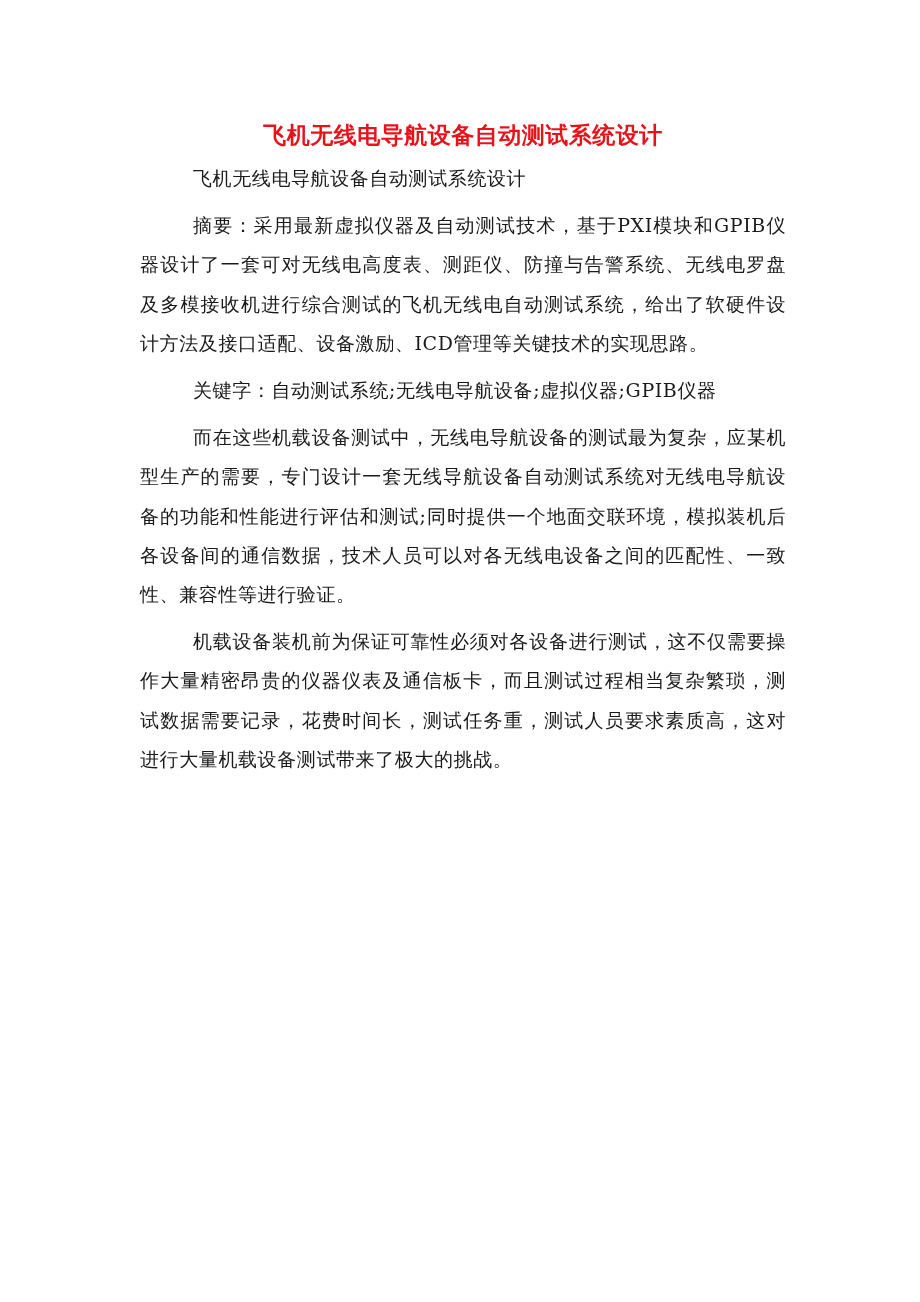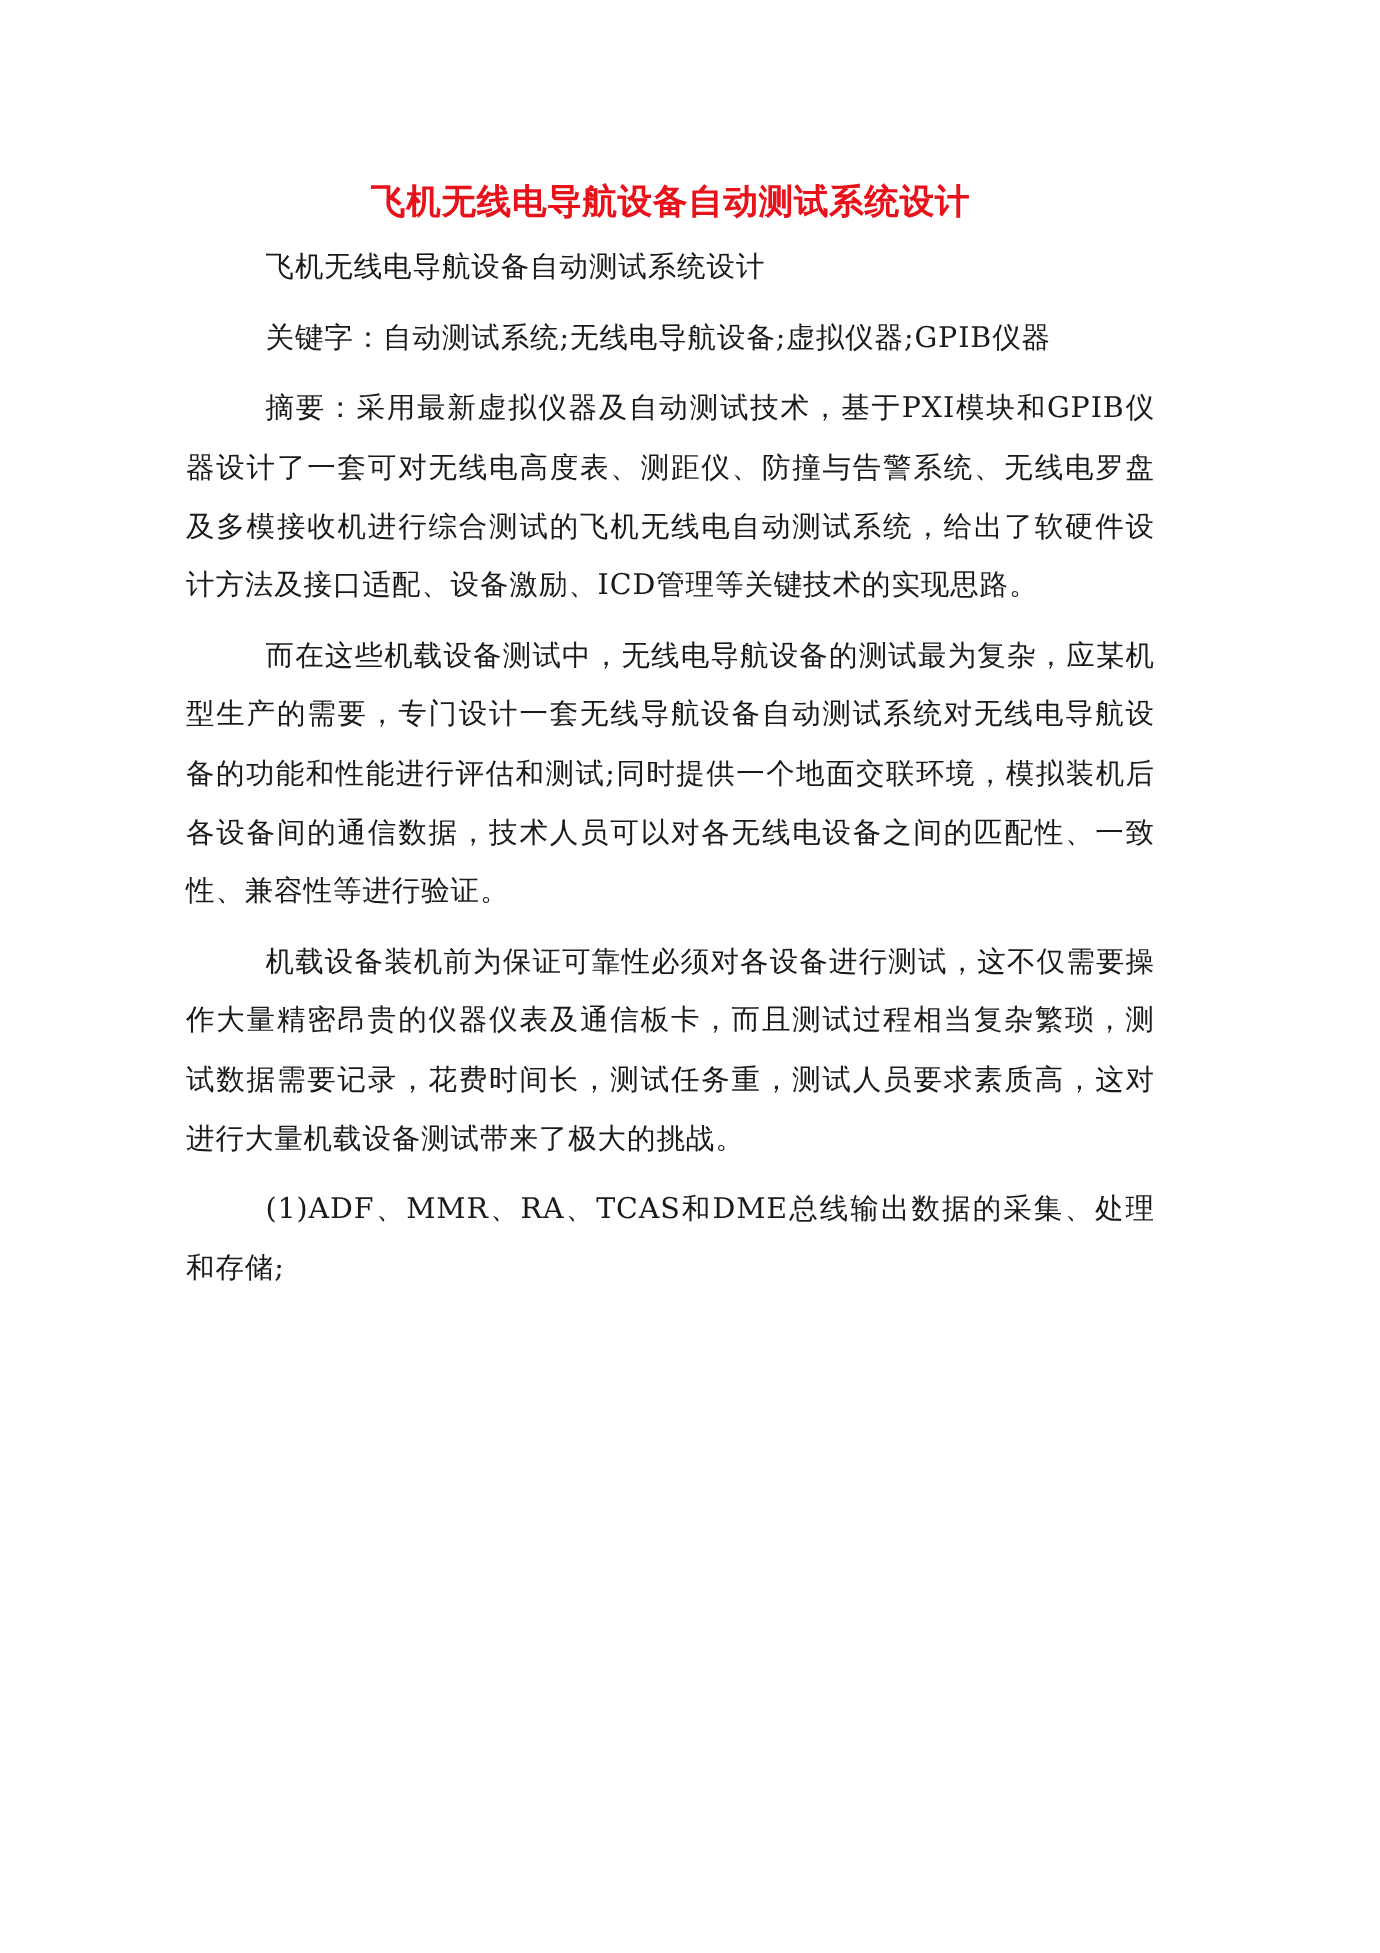--- a/index.html
+++ b/index.html
@@ -8,21 +8,21 @@
       background: #ffffff;
     }
     body {
       width: 920px;
       height: 1302px;
       position: relative;
       overflow: hidden;
     }
     .page {
       position: absolute;
-      left: 124px;
+      left: 140px;
       top: 115px;
       width: 646px;
       font-family: "DejaVu Serif", "Liberation Serif", serif;
       color: #1a1a1a;
     }
     .title {
       text-align: center;
       color: #e8121a;
       font-family: "DejaVu Sans", "Liberation Sans", sans-serif;
       font-weight: bold;
@@ -40,18 +40,17 @@
       text-align: justify;
       text-align-last: left;
     }
   </style>
 </head>
 <body>
 
 <div class="page">
   <h1 class="title">飞机无线电导航设备自动测试系统设计</h1>
   <p class="para">飞机无线电导航设备自动测试系统设计</p>
+  <p class="para">摘要：采用最新虚拟仪器及自动测试技术，基于PXI模块和GPIB仪器设计了一套可对无线电高度表、测距仪、防撞与告警系统、无线电罗盘及多模接收机进行综合测试的飞机无线电自动测试系统，给出了软硬件设计方法及接口适配、设备激励、ICD管理等关键技术的实现思路。</p>
   <p class="para">关键字：自动测试系统;无线电导航设备;虚拟仪器;GPIB仪器</p>
-  <p class="para">摘要：采用最新虚拟仪器及自动测试技术，基于PXI模块和GPIB仪器设计了一套可对无线电高度表、测距仪、防撞与告警系统、无线电罗盘及多模接收机进行综合测试的飞机无线电自动测试系统，给出了软硬件设计方法及接口适配、设备激励、ICD管理等关键技术的实现思路。</p>
   <p class="para">而在这些机载设备测试中，无线电导航设备的测试最为复杂，应某机型生产的需要，专门设计一套无线导航设备自动测试系统对无线电导航设备的功能和性能进行评估和测试;同时提供一个地面交联环境，模拟装机后各设备间的通信数据，技术人员可以对各无线电设备之间的匹配性、一致性、兼容性等进行验证。</p>
   <p class="para">机载设备装机前为保证可靠性必须对各设备进行测试，这不仅需要操作大量精密昂贵的仪器仪表及通信板卡，而且测试过程相当复杂繁琐，测试数据需要记录，花费时间长，测试任务重，测试人员要求素质高，这对进行大量机载设备测试带来了极大的挑战。</p>
-  <p class="para">(1)ADF、MMR、RA、TCAS和DME总线输出数据的采集、处理和存储;</p>
 </div>
 
 </body></html>

